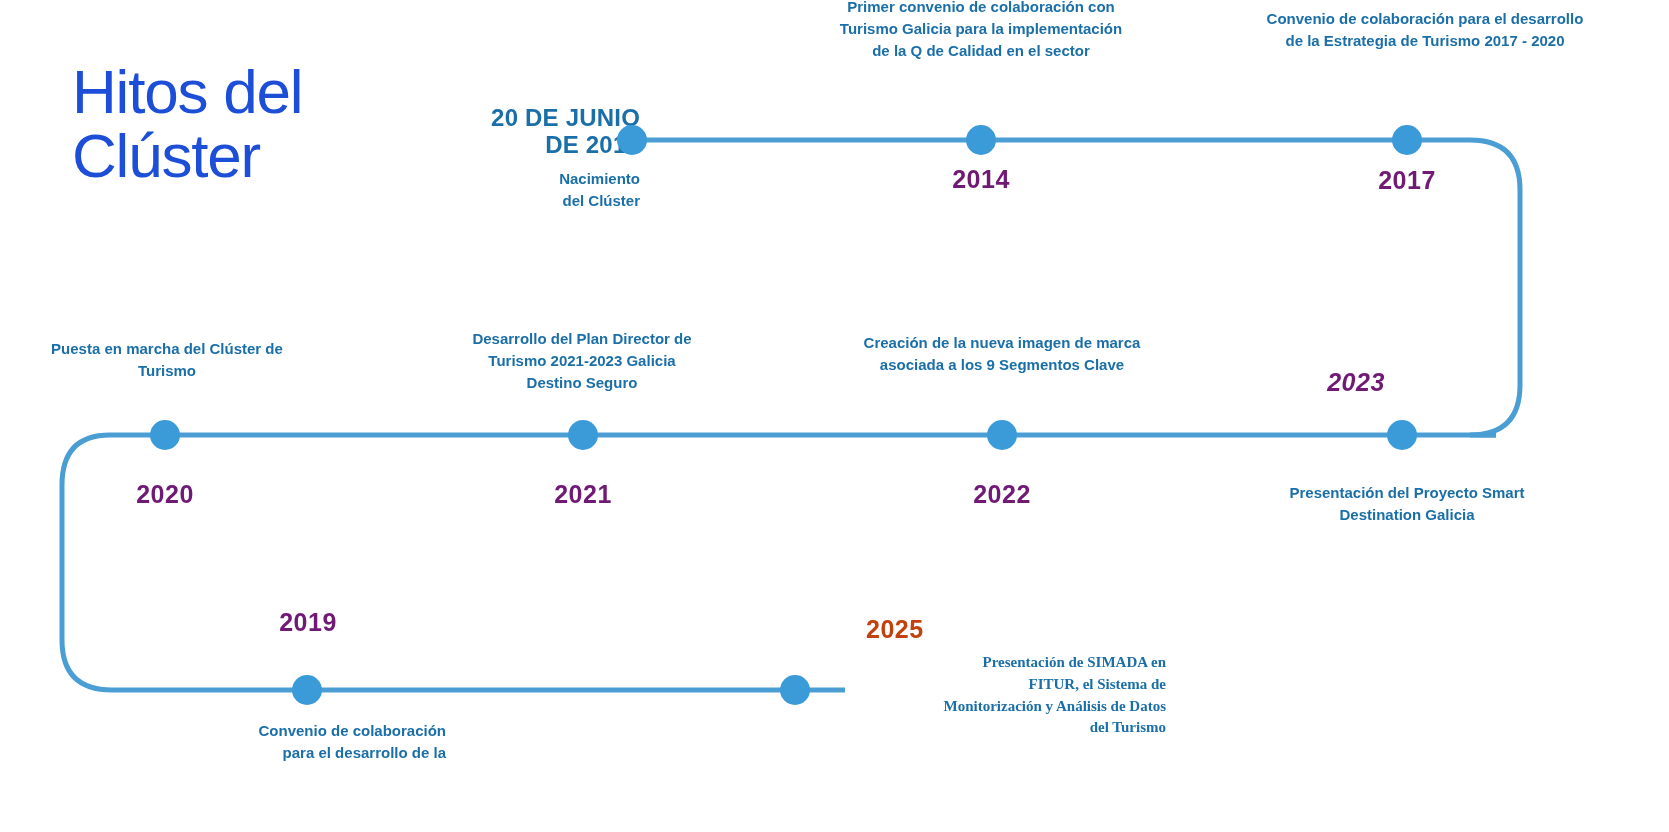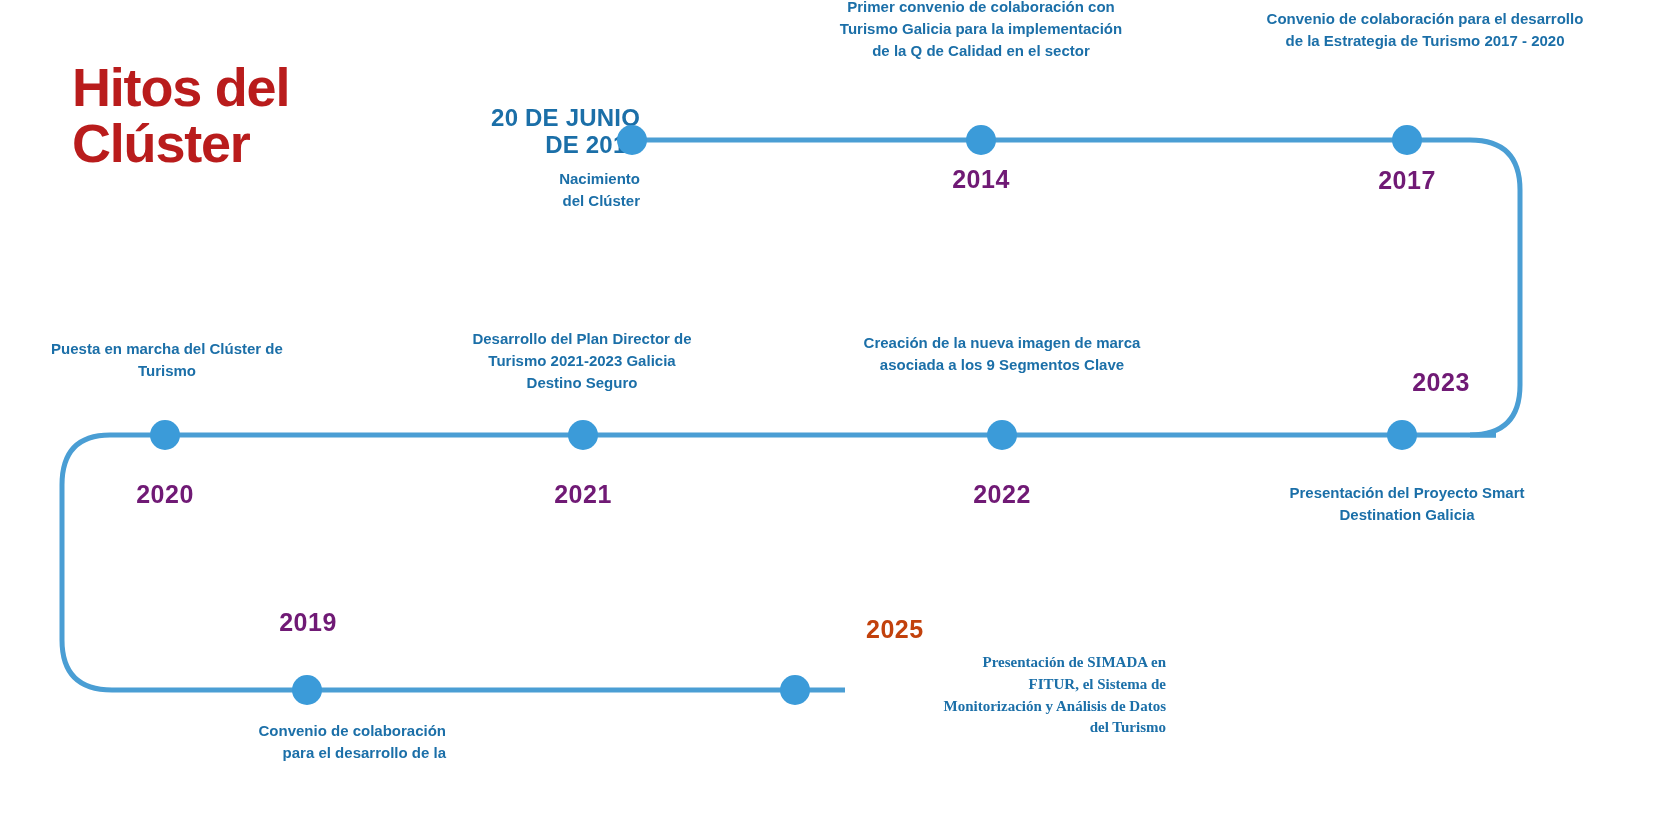--- a/index.html
+++ b/index.html
@@ -10,25 +10,25 @@
     overflow: hidden;
   }
   #root { position: relative; width: 1669px; height: 832px; }
 
   svg.track { position: absolute; left: 0; top: 0; width: 1669px; height: 832px; pointer-events: none; }
 
   .title {
     position: absolute;
     left: 72px; top: 60px;
     width: 420px;
-    font-size: 54px;
-    font-weight: 700;
+    font-size: 62px;
+    font-weight: 400;
     line-height: 1.03;
     letter-spacing: -1.2px;
-    color: #b91c1c;
+    color: #1d4ed8;
   }
   .title span { display: block; }
 
   .node {
     position: absolute;
     width: 30px; height: 30px;
     border-radius: 50%;
     background: #3b9bd9;
     transform: translate(-50%, -50%);
   }
@@ -117,21 +117,21 @@
 
   <div class="desc center" style="left:462px; top:328px; width:240px;">Desarrollo del Plan Director de Turismo 2021-2023 Galicia Destino Seguro</div>
   <div class="node" style="left:583px; top:435px;"></div>
   <div class="yearlab" style="left:583px; top:480px;">2021</div>
 
   <div class="desc center" style="left:862px; top:332px; width:280px;">Creación de la nueva imagen de marca asociada a los 9 Segmentos Clave</div>
   <div class="node" style="left:1002px; top:435px;"></div>
   <div class="yearlab" style="left:1002px; top:480px;">2022</div>
 
   <div class="node" style="left:1402px; top:435px;"></div>
-  <div class="yearlab" style="left:1441px; top:368px;">2023</div>
+  <div class="yearlab" style="left:1356px; top:368px;font-style:italic;">2023</div>
   <div class="desc center" style="left:1282px; top:482px; width:250px;">Presentación del Proyecto Smart Destination Galicia</div>
 
   <div class="yearlab" style="left:308px; top:608px;">2019</div>
   <div class="node" style="left:307px; top:690px;"></div>
   <div class="desc right" style="left:88px; top:720px; width:358px;">
     <div>Convenio de colaboración</div>
     <div>para el desarrollo de la</div>
   </div>
 
   <div class="node" style="left:795px; top:690px;"></div>

